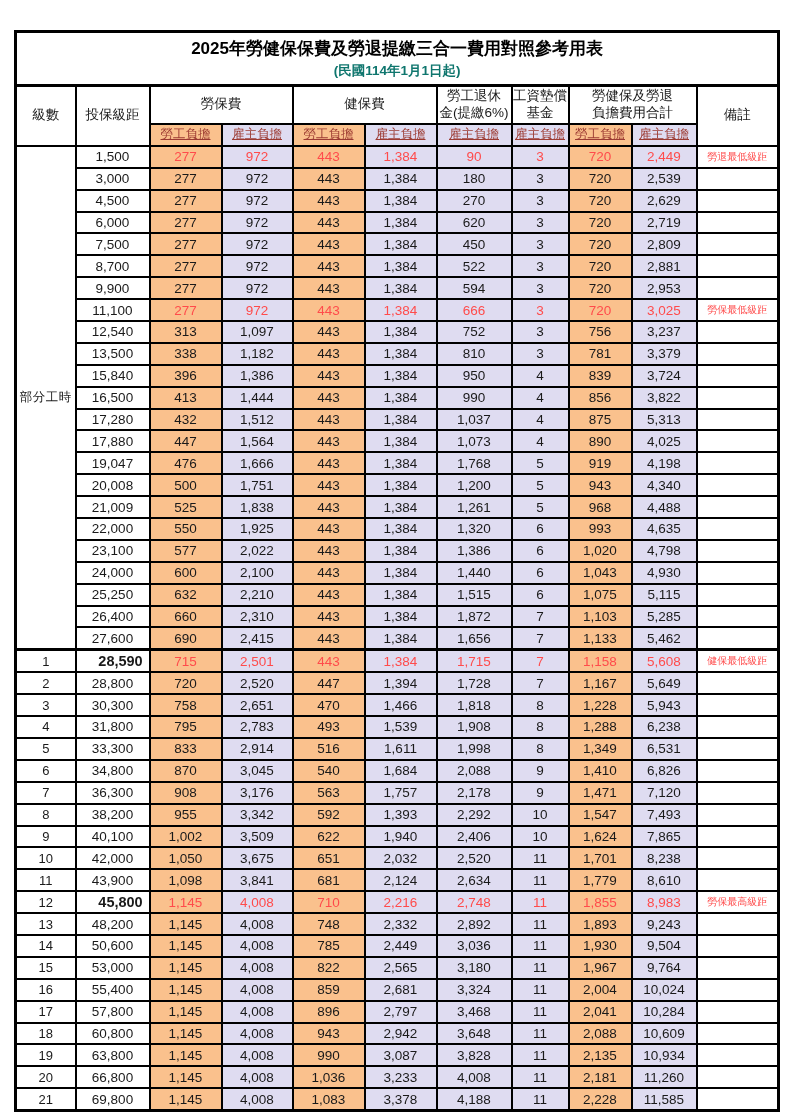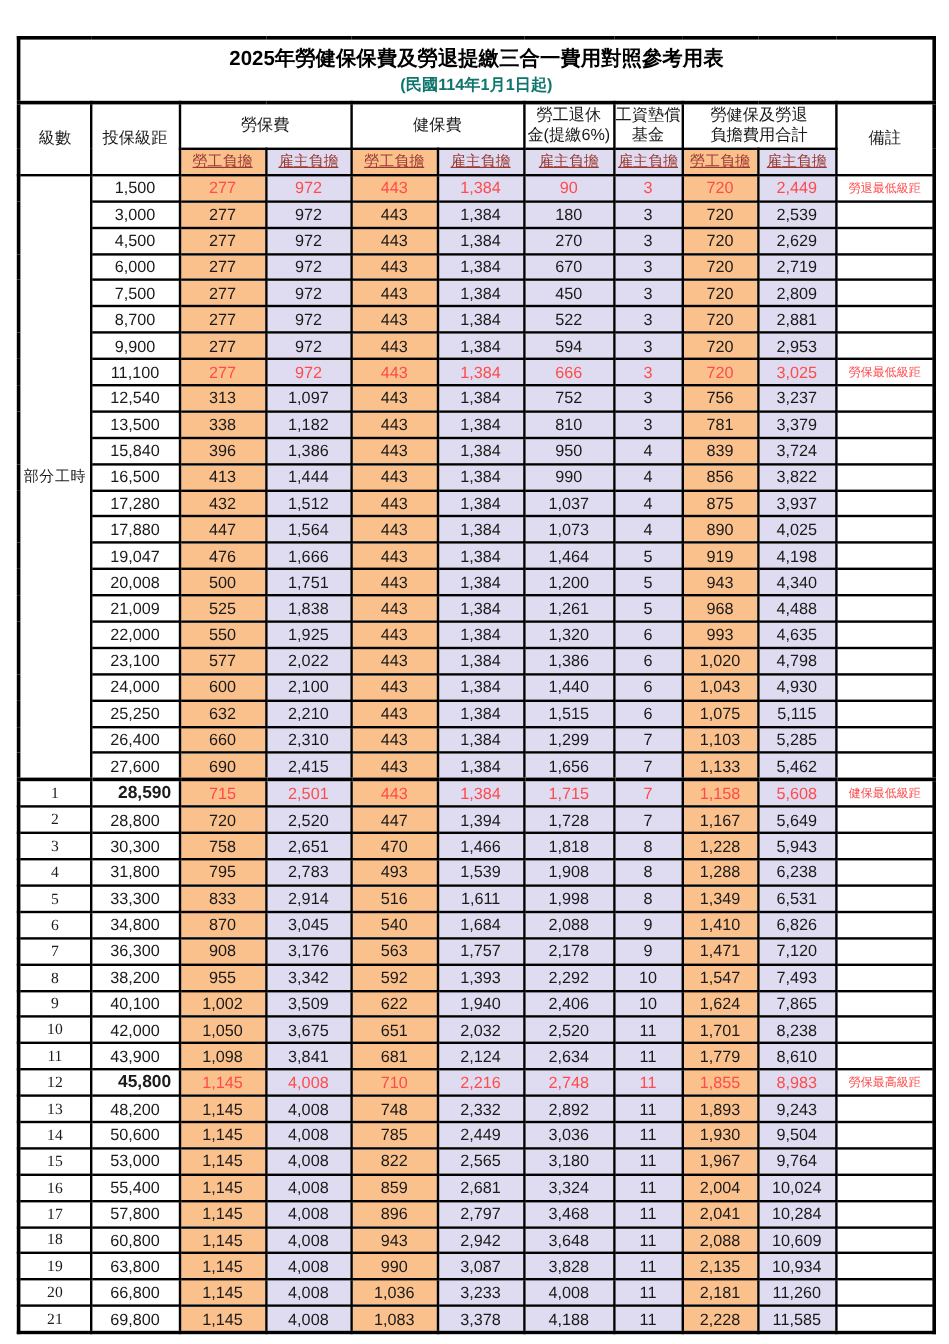--- a/index.html
+++ b/index.html
@@ -47,21 +47,21 @@
     color: #0f766e;
     line-height: 1.3;
   }
   
   tr.hdr-main th { height: 36px; font-size: 13.5px; line-height: 1.25; }
   tr.hdr-sub th  { height: 20px; font-size: 12.5px; color: var(--subhdr-text); text-decoration: underline; }
   th.emp-bg { background: var(--emp-bg); }
   th.er-bg  { background: var(--er-bg); }
   
   tbody td { height: 19.9px; }
-  td.col-level   { font-size: 13px; background: #fff; font-family: Liberation Serif, serif; }
+  td.col-level   { font-size: 13px; background: #fff; }
   td.col-bracket { background: #fff; }
   td.emp-bg { background: var(--emp-bg); }
   td.er-bg  { background: var(--er-bg); }
   td.remark-cell {
     font-size: 10px;
     color: var(--hl-red);
     letter-spacing: 0;
     background: #fff;
   }
   tr.hl td.val { color: var(--hl-red); }
@@ -161,21 +161,21 @@
           <td class="emp-bg val">720</td>
           <td class="er-bg val">2,629</td>
           <td class="remark-cell"></td>
         </tr>
         <tr>
           <td class="col-bracket">6,000</td>
           <td class="emp-bg val">277</td>
           <td class="er-bg val">972</td>
           <td class="emp-bg val">443</td>
           <td class="er-bg val">1,384</td>
-          <td class="er-bg val">670</td>
+          <td class="er-bg val">620</td>
           <td class="er-bg val">3</td>
           <td class="emp-bg val">720</td>
           <td class="er-bg val">2,719</td>
           <td class="remark-cell"></td>
         </tr>
         <tr>
           <td class="col-bracket">7,500</td>
           <td class="emp-bg val">277</td>
           <td class="er-bg val">972</td>
           <td class="emp-bg val">443</td>
@@ -272,42 +272,42 @@
         </tr>
         <tr>
           <td class="col-bracket">17,280</td>
           <td class="emp-bg val">432</td>
           <td class="er-bg val">1,512</td>
           <td class="emp-bg val">443</td>
           <td class="er-bg val">1,384</td>
           <td class="er-bg val">1,037</td>
           <td class="er-bg val">4</td>
           <td class="emp-bg val">875</td>
-          <td class="er-bg val">3,937</td>
+          <td class="er-bg val">5,313</td>
           <td class="remark-cell"></td>
         </tr>
         <tr>
           <td class="col-bracket">17,880</td>
           <td class="emp-bg val">447</td>
           <td class="er-bg val">1,564</td>
           <td class="emp-bg val">443</td>
           <td class="er-bg val">1,384</td>
           <td class="er-bg val">1,073</td>
           <td class="er-bg val">4</td>
           <td class="emp-bg val">890</td>
           <td class="er-bg val">4,025</td>
           <td class="remark-cell"></td>
         </tr>
         <tr>
           <td class="col-bracket">19,047</td>
           <td class="emp-bg val">476</td>
           <td class="er-bg val">1,666</td>
           <td class="emp-bg val">443</td>
           <td class="er-bg val">1,384</td>
-          <td class="er-bg val">1,464</td>
+          <td class="er-bg val">1,768</td>
           <td class="er-bg val">5</td>
           <td class="emp-bg val">919</td>
           <td class="er-bg val">4,198</td>
           <td class="remark-cell"></td>
         </tr>
         <tr>
           <td class="col-bracket">20,008</td>
           <td class="emp-bg val">500</td>
           <td class="er-bg val">1,751</td>
           <td class="emp-bg val">443</td>
@@ -377,21 +377,21 @@
           <td class="emp-bg val">1,075</td>
           <td class="er-bg val">5,115</td>
           <td class="remark-cell"></td>
         </tr>
         <tr>
           <td class="col-bracket">26,400</td>
           <td class="emp-bg val">660</td>
           <td class="er-bg val">2,310</td>
           <td class="emp-bg val">443</td>
           <td class="er-bg val">1,384</td>
-          <td class="er-bg val">1,299</td>
+          <td class="er-bg val">1,872</td>
           <td class="er-bg val">7</td>
           <td class="emp-bg val">1,103</td>
           <td class="er-bg val">5,285</td>
           <td class="remark-cell"></td>
         </tr>
         <tr>
           <td class="col-bracket">27,600</td>
           <td class="emp-bg val">690</td>
           <td class="er-bg val">2,415</td>
           <td class="emp-bg val">443</td>

